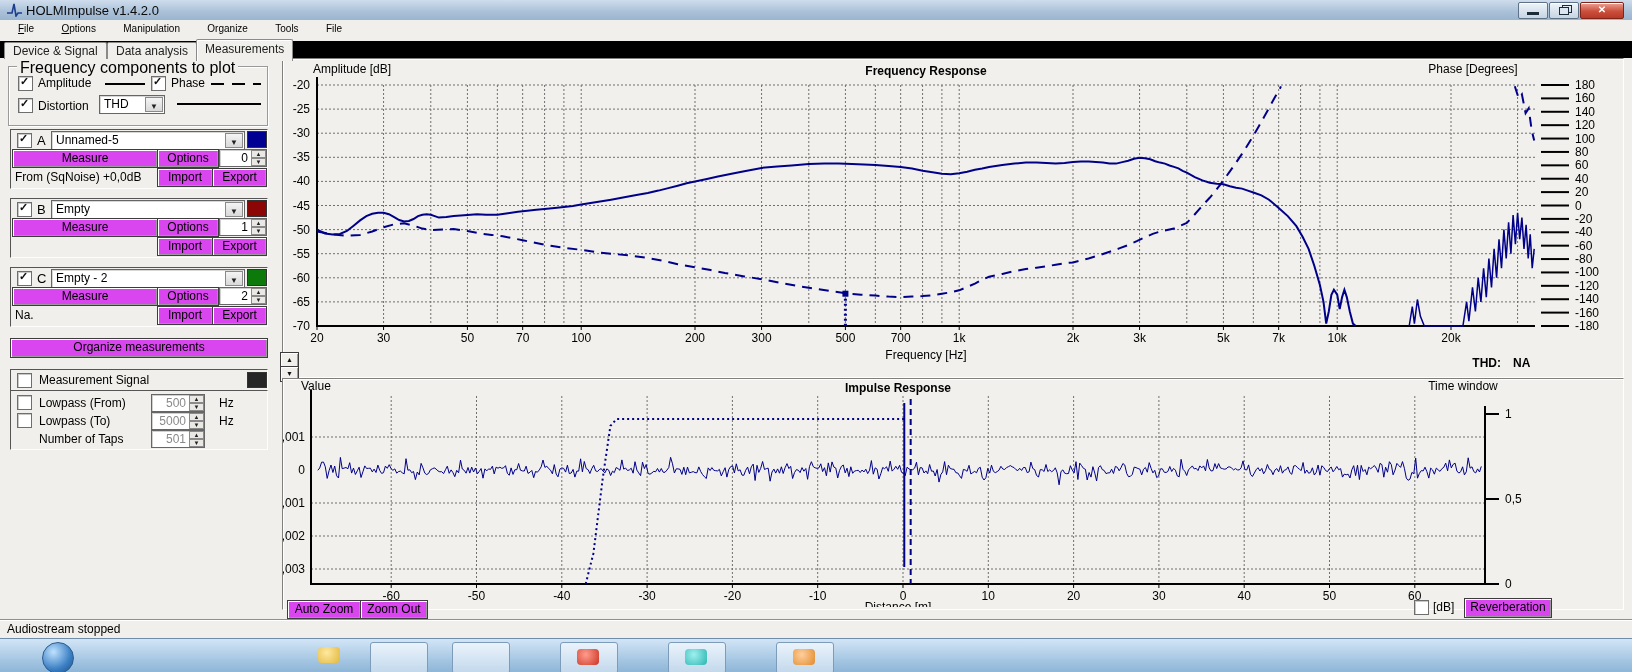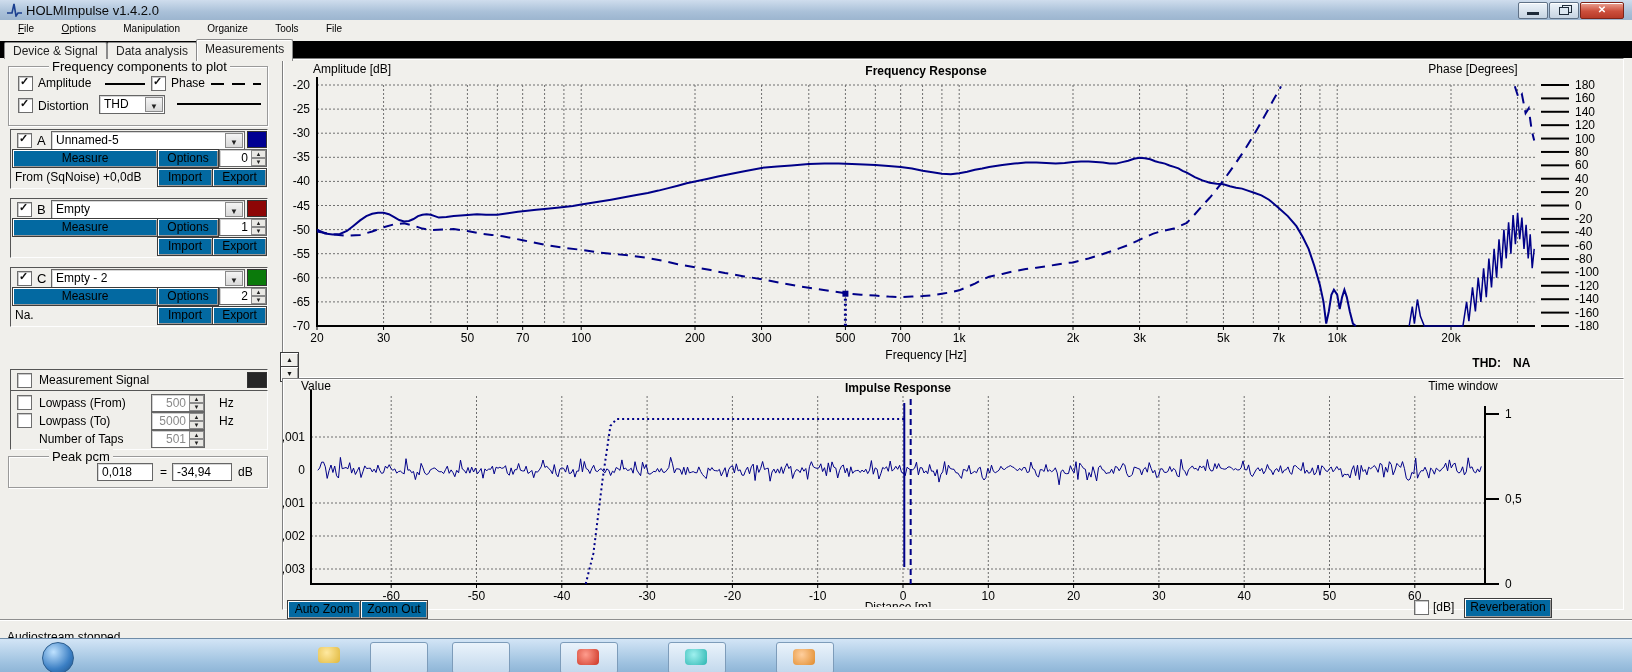--- a/index.html
+++ b/index.html
@@ -19,23 +19,23 @@
   
   .menubar{left:0;top:20px;width:1632px;height:21px;background:#f0efeb;border-bottom:1px solid #f0efeb;}
   .menu-item{display:inline-block;padding:3px 12px 0 12px;font-size:10px;cursor:default;}
   .ul-first::first-letter{text-decoration:underline;}
   .tabstrip{left:0;top:41px;width:1632px;height:17px;background:#000000;}
   .tab{position:absolute;top:1px;height:15px;padding:1px 8px 0 8px;border:1px solid #8a8a8a;border-bottom:none;border-radius:2px 2px 0 0;background:#f0efeb;font-size:12px;color:#222;}
   .tab.active{top:-2px;height:19px;padding-top:2px;box-shadow:inset 1px 1px 0 #fff;z-index:3;}
   
   .cb{position:absolute;width:13px;height:13px;background:#fff;border:1px solid #6e6e6e;box-shadow:inset 1px 1px 0 #c8c8c8;}
   .cb .mark{position:absolute;left:1px;top:-2px;font-size:11px;font-weight:bold;color:#111;}
-  .btn{position:absolute;background:#0369a1;border:1px solid #3c3c3c;box-shadow:inset 1px 1px 0 #ffffff, inset -1px -1px 0 #9a9a9a;text-align:center;font-size:12px;cursor:default;}
+  .btn{position:absolute;background:#d946ef;border:1px solid #3c3c3c;box-shadow:inset 1px 1px 0 #ffffff, inset -1px -1px 0 #9a9a9a;text-align:center;font-size:12px;cursor:default;}
   .groupbox{position:absolute;border:1px solid #9a9a9a;box-shadow:1px 1px 0 #ffffff, inset 1px 1px 0 #ffffff;}
-  .legend{position:absolute;top:-8px;left:8px;background:#f0efeb;padding:0 3px;font-size:13px;margin-left:32px;}
+  .legend{position:absolute;top:-8px;left:8px;background:#f0efeb;padding:0 3px;font-size:16px;}
   .sunkbox{position:absolute;border:1px solid #555;border-color:#555 #fdfdfd #fdfdfd #555;background:#f0efeb;}
   .combo{position:absolute;background:#fff;border:1px solid #666;box-shadow:inset 1px 1px 0 #d7d7d7;text-decoration:underline;}
   .combo .val{position:absolute;left:4px;top:1px;font-size:12px;white-space:nowrap;}
   .combo .drop{position:absolute;right:1px;top:1px;bottom:1px;width:16px;background:linear-gradient(#f4f4f4,#d9d9d9);border:1px solid #8a8a8a;text-align:center;}
   .combo .drop span{font-size:8px;line-height:14px;color:#222;}
   .swatch{position:absolute;border:1px solid #333;}
   .spin{position:absolute;background:#fff;border:1px solid #666;box-shadow:inset 1px 1px 0 #d0d0d0;}
   .spin .sval{position:absolute;right:18px;top:1px;font-size:12px;}
   .spin.gray .sval{color:#8a8a8a;}
   .spin .arrows{position:absolute;right:0;top:0;bottom:0;width:15px;}
@@ -47,21 +47,21 @@
   .slot-info{position:absolute;font-size:12px;white-space:nowrap;}
   
   .chartpanel{position:absolute;background:#f1f0ec;border:1px solid;border-color:#7f7f7f #ffffff #ffffff #7f7f7f;box-shadow:1px 1px 0 #fff inset;}
   svg text{font-family:"Liberation Sans",sans-serif;font-size:12px;fill:#000;}
   svg .grid{stroke:#6f6f6f;stroke-width:1;stroke-dasharray:2 2;fill:none;}
   svg .axis{stroke:#000;stroke-width:2;fill:none;}
   svg .tick{stroke:#000;stroke-width:1;fill:none;}
   .scrollbtn{position:absolute;width:17px;height:14px;background:#f0efeb;border:1px solid #3c3c3c;box-shadow:inset 1px 1px 0 #fff, inset -1px -1px 0 #9a9a9a;text-align:center;font-size:7px;line-height:13px;color:#111;}
   
   .statusbar{left:0;top:619px;width:1632px;height:18px;background:#f0efeb;border-top:1px solid #8f8f8f;box-shadow:inset 0 1px 0 #fff;}
-  .statusbar span{position:absolute;left:7px;top:2px;font-size:12px;margin-top:8px;}
+  .statusbar span{position:absolute;left:7px;top:2px;font-size:12px;}
   .taskbar{left:0;top:638px;width:1632px;height:34px;background:linear-gradient(#d3e5f6,#9fc2e0 70%,#8db4d6);border-top:1px solid #6f8ca8;}
   .orb{position:absolute;left:42px;top:3px;width:30px;height:30px;border-radius:50%;background:radial-gradient(circle at 35% 30%,#bfe2ff,#3b7fc4 60%,#1c4f86);border:1px solid #2c5d8e;}
   .tbicon{position:absolute;top:3px;width:56px;height:30px;border:1px solid #7d9cba;border-radius:3px;background:linear-gradient(#eaf3fb,#c2d8ec);}
   .tbdot{position:absolute;top:8px;width:22px;height:16px;border-radius:4px;}
 </style>
 </head>
 <body>
 
 <div id="screen">
 
@@ -185,20 +185,21 @@
       <span class="arrows">
           <span class="a up">▲</span>
           <span class="a dn">▼</span>
         </span>
     </span>
     <span class="slot-info" style="left:4px;top:40px">Na.</span>
     <div class="btn" style="left:146px;top:38px;width:54px;height:17px;line-height:16px">Import</div>
     <div class="btn" style="left:201px;top:38px;width:53px;height:17px;line-height:16px">Export</div>
   </div>
 
+  <div class="btn" style="left:10px;top:338px;width:256px;height:18px;line-height:17px">Organize measurements</div>
 
   <div class="sunkbox" style="left:10px;top:369px;width:256px;height:20px">
     <span class="cb" style="left:6px;top:3px"></span>
     <span class="abs" style="left:28px;top:3px">Measurement Signal</span>
     <span class="swatch" style="left:236px;top:2px;width:18px;height:14px;background:#262626"></span>
   </div>
   <div class="sunkbox" style="left:10px;top:390px;width:256px;height:58px">
     <span class="cb" style="left:6px;top:4px"></span>
     <span class="abs" style="left:28px;top:5px">Lowpass (From)</span>
     <span class="spin gray" style="left:140px;top:3px;width:52px;height:16px">
@@ -222,31 +223,20 @@
     <span class="abs" style="left:28px;top:41px">Number of Taps</span>
     <span class="spin gray" style="left:140px;top:39px;width:52px;height:16px">
       <span class="sval">501</span>
       <span class="arrows">
           <span class="a up">▲</span>
           <span class="a dn">▼</span>
         </span>
     </span>
   </div>
 
-  <div class="groupbox" style="left:8px;top:456px;width:258px;height:30px">
-    <span class="legend">Peak pcm</span>
-    <span class="combo" style="left:88px;top:6px;width:54px;height:16px">
-        <span class="val">0,018</span>
-      </span>
-    <span class="abs" style="left:151px;top:8px">=</span>
-    <span class="combo" style="left:163px;top:6px;width:58px;height:16px">
-        <span class="val">-34,94</span>
-      </span>
-    <span class="abs" style="left:229px;top:8px">dB</span>
-  </div>
 
   <div class="chartpanel" style="left:282px;top:58px;width:1340px;height:318px">
     <svg id="freq-svg" width="1338" height="316">
         <line x1="34" y1="26" x2="34" y2="267" class="grid"></line>
         <line x1="100.5624959230475" y1="26" x2="100.5624959230475" y2="267" class="grid"></line>
         <line x1="147.7893383609849" y1="26" x2="147.7893383609849" y2="267" class="grid"></line>
         <line x1="184.4213232780302" y1="26" x2="184.4213232780302" y2="267" class="grid"></line>
         <line x1="214.3518342840324" y1="26" x2="214.3518342840324" y2="267" class="grid"></line>
         <line x1="239.6577207644042" y1="26" x2="239.6577207644042" y2="267" class="grid"></line>
         <line x1="261.5786767219698" y1="26" x2="261.5786767219698" y2="267" class="grid"></line>

